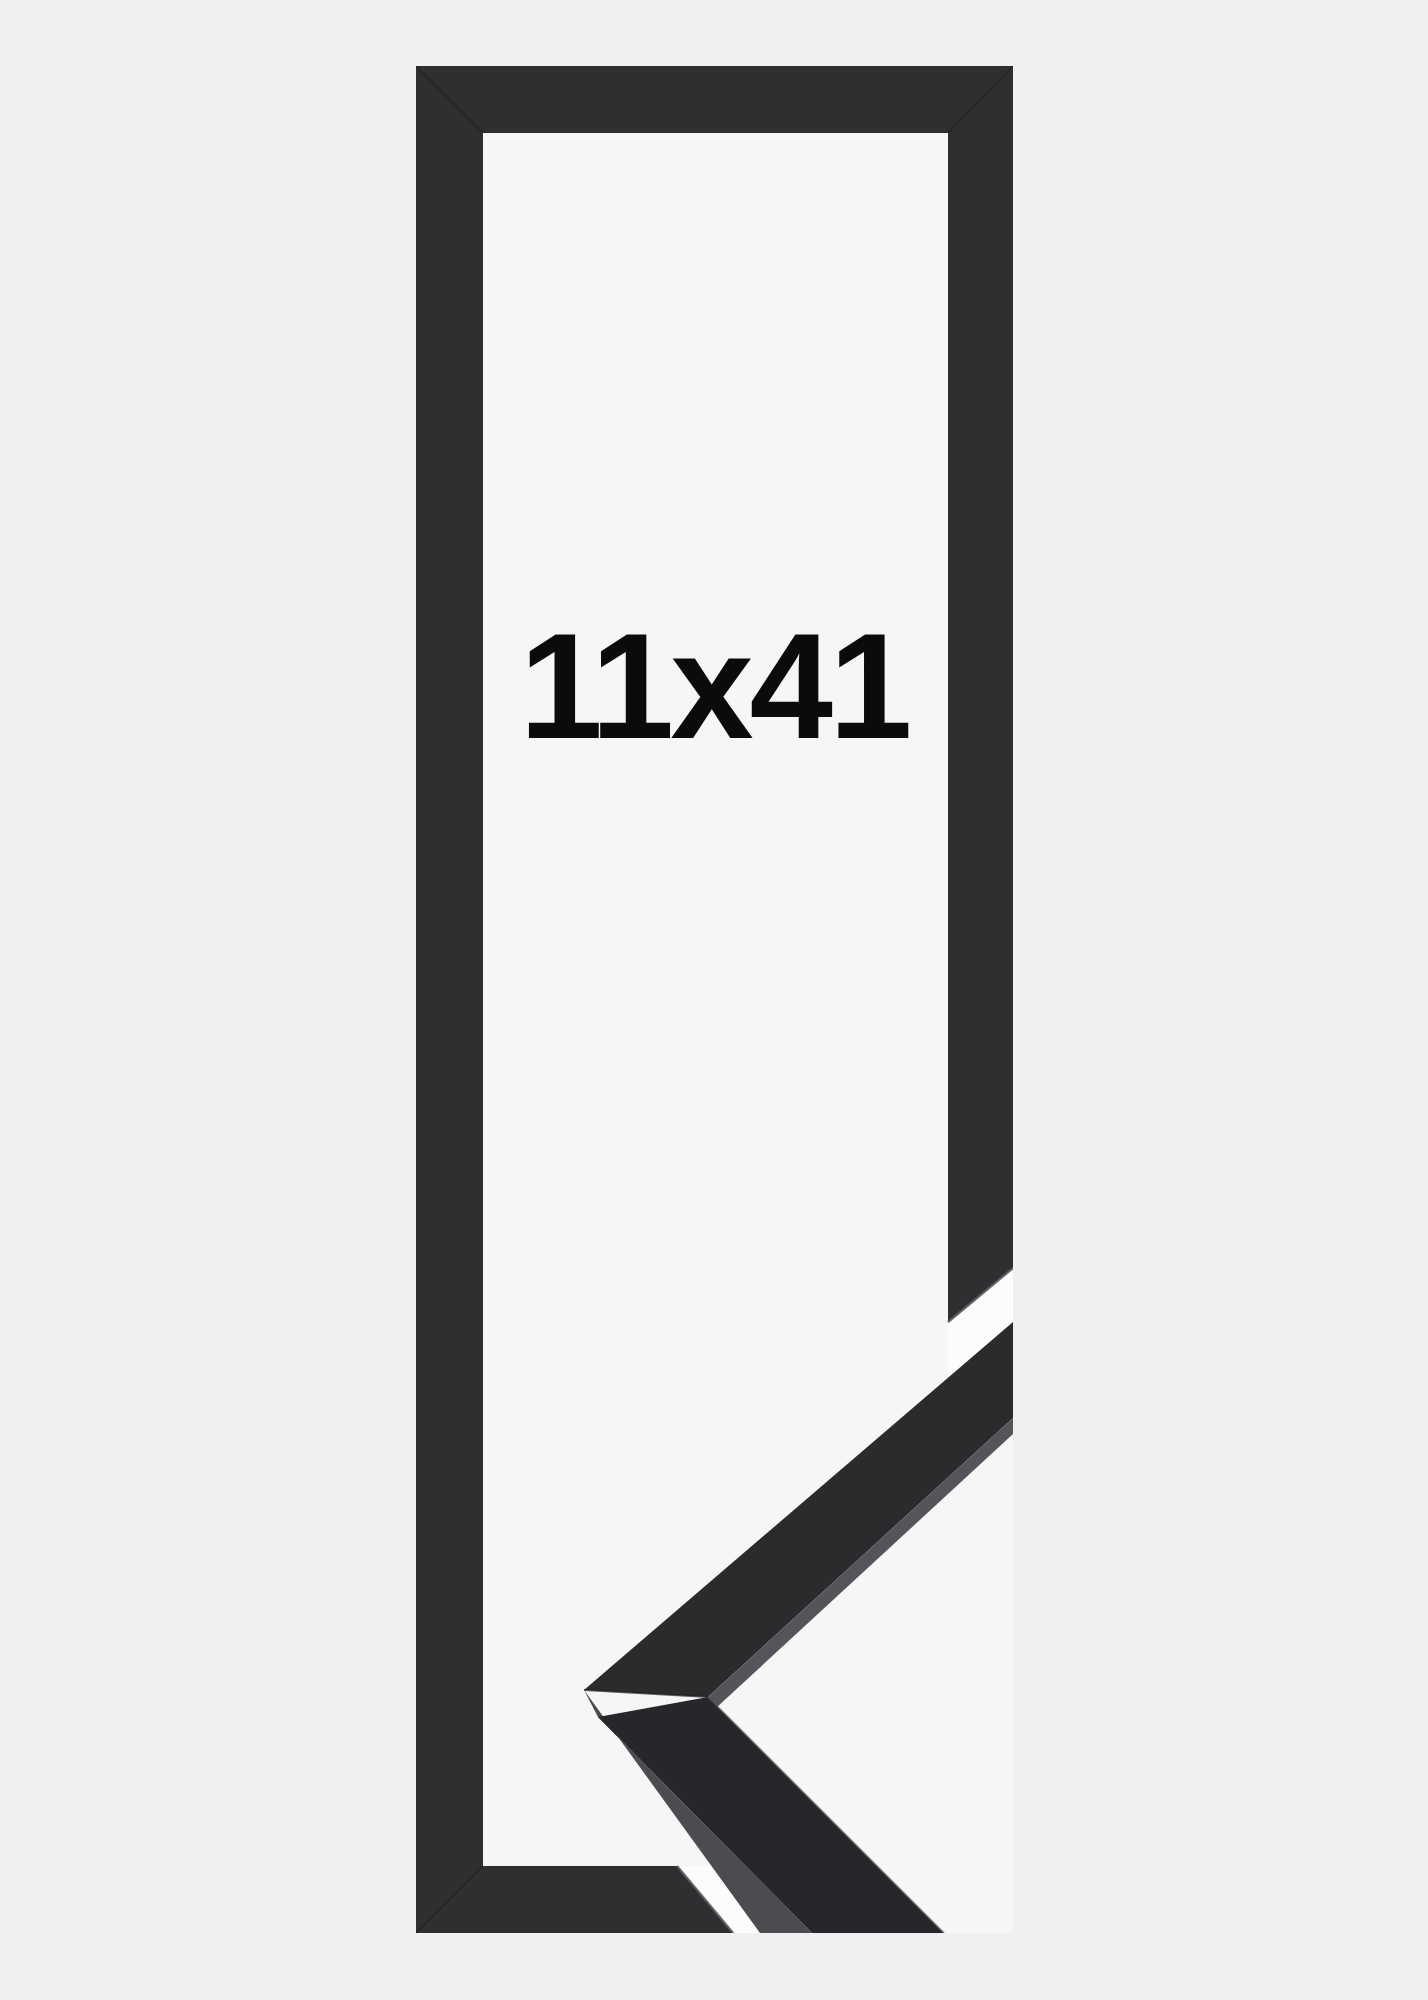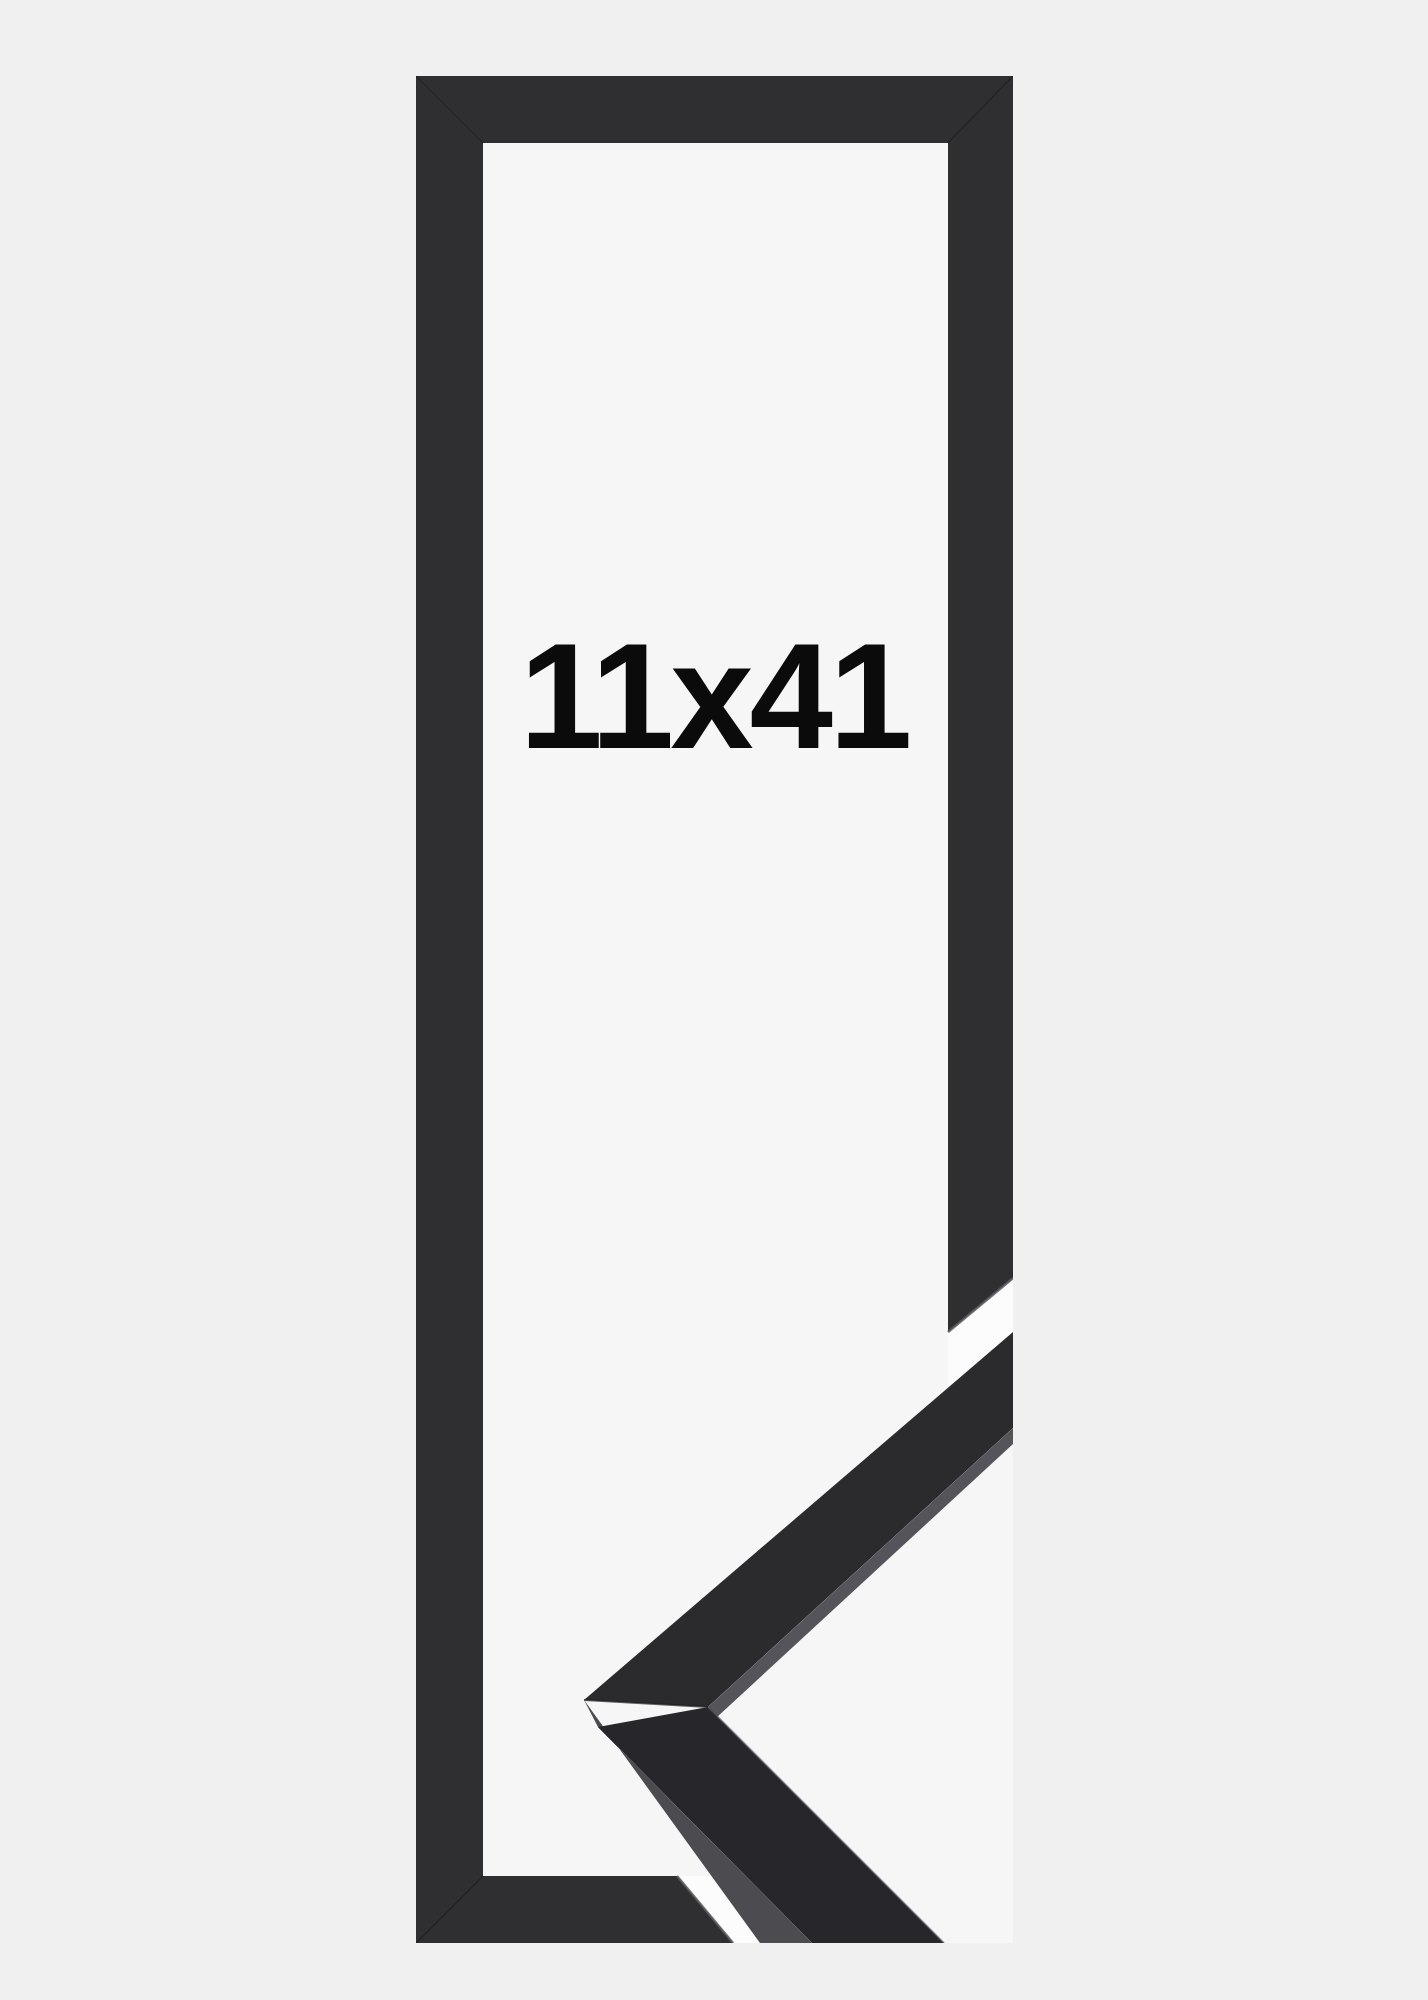--- a/index.html
+++ b/index.html
@@ -9,21 +9,21 @@
   .canvas {
     position: relative;
     width: 1428px;
     height: 2000px;
     overflow: hidden;
     font-family: "Liberation Sans", sans-serif;
   }
   .product-image {
     position: absolute;
     left: 416px;
-    top: 76px;
+    top: 66px;
     width: 597px;
     height: 1867px;
     text-align: center;
   }
   .product-image svg {
     display: block;
     width: 597px;
     height: 1867px;
   }
   .size-text {

